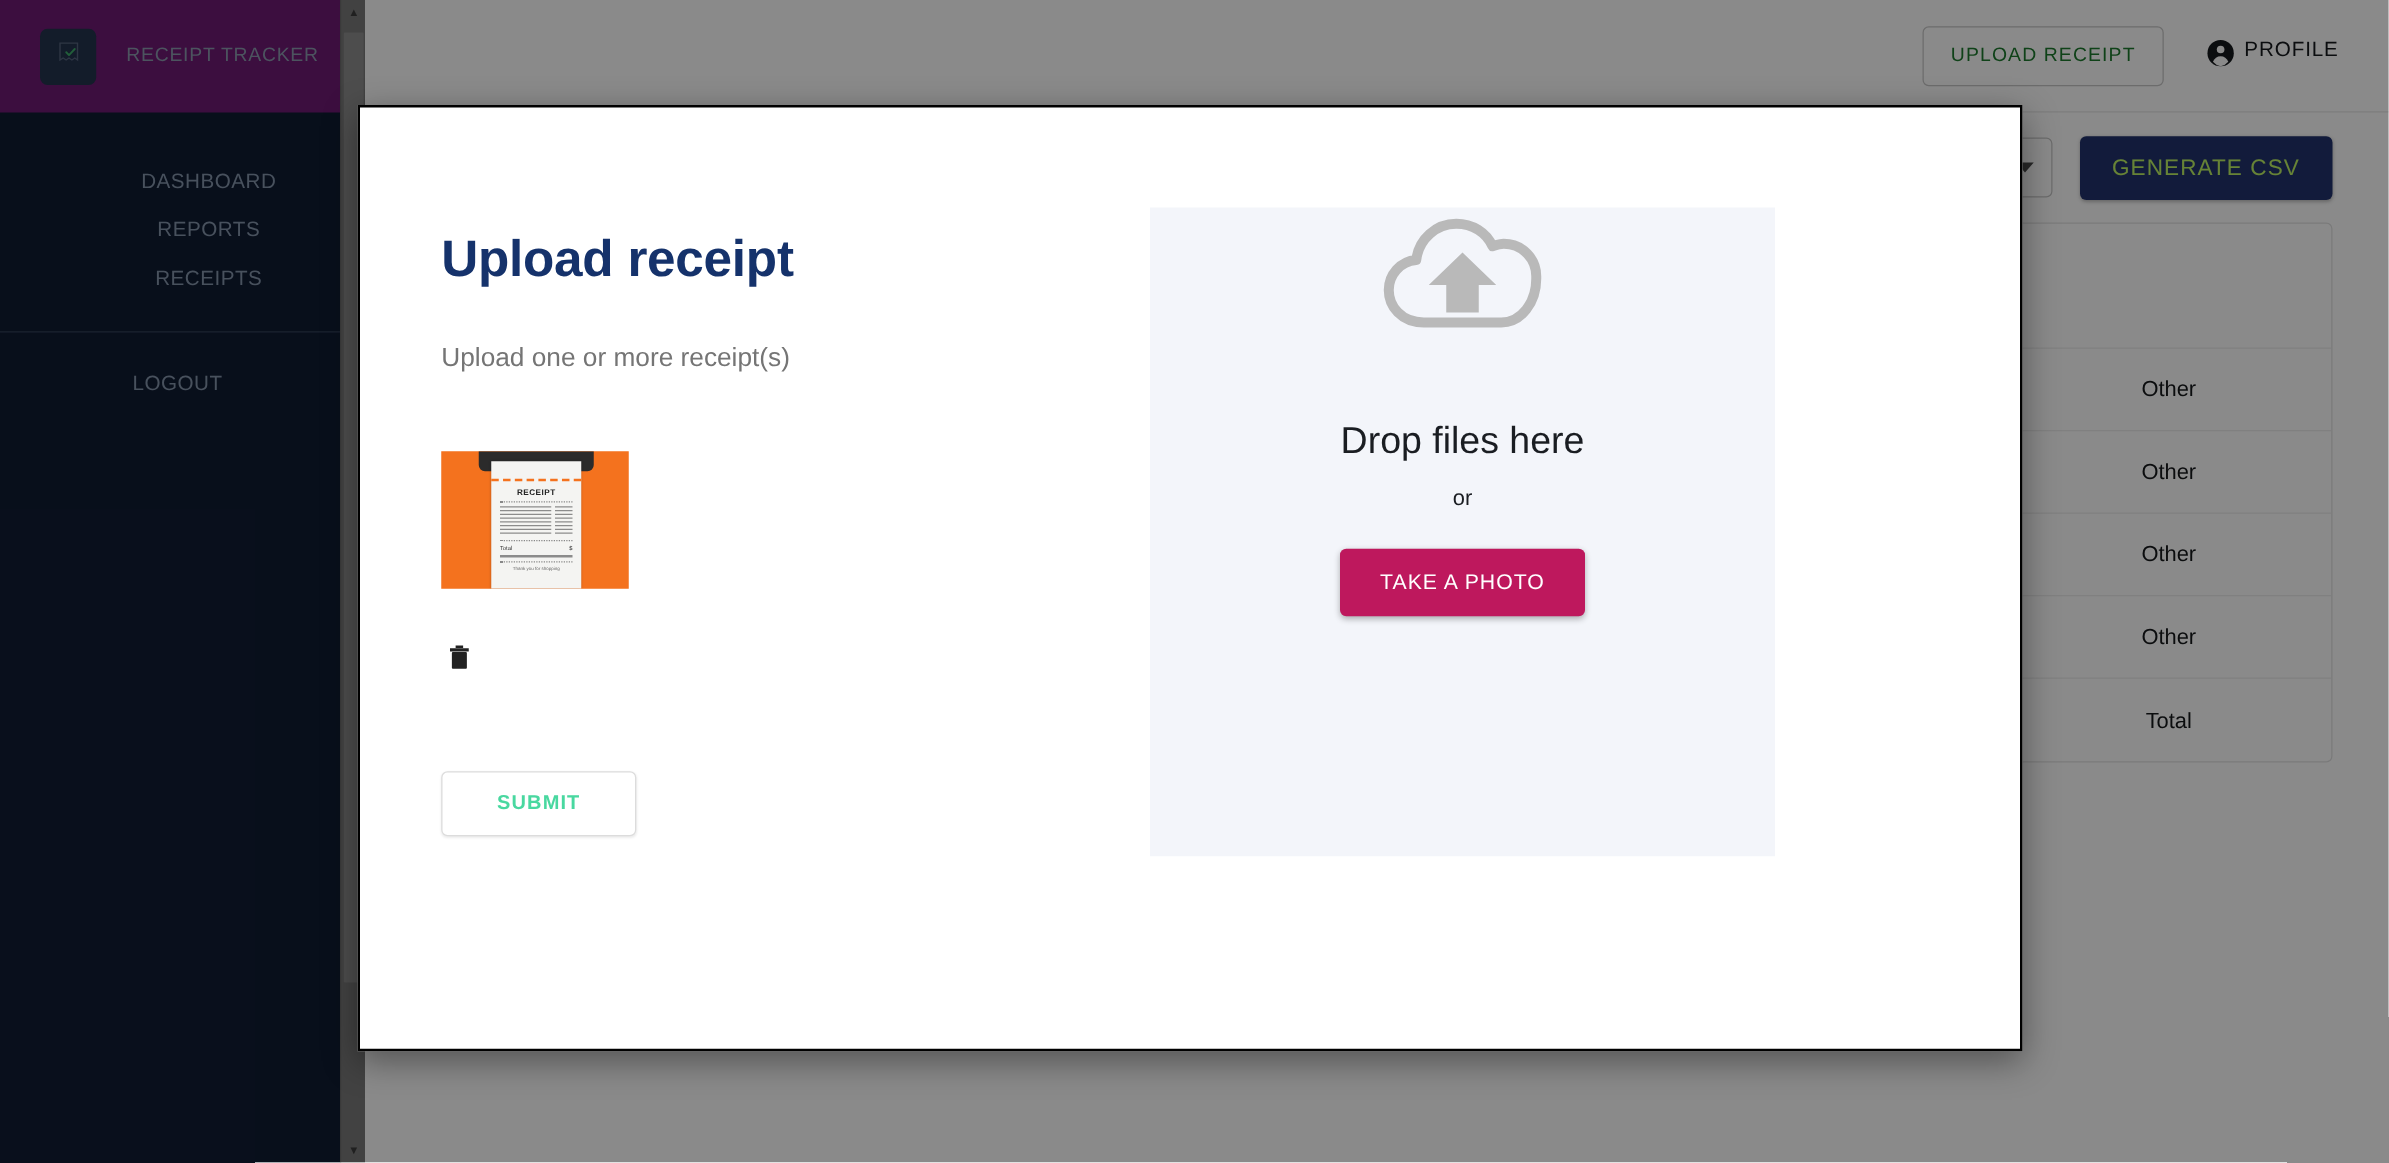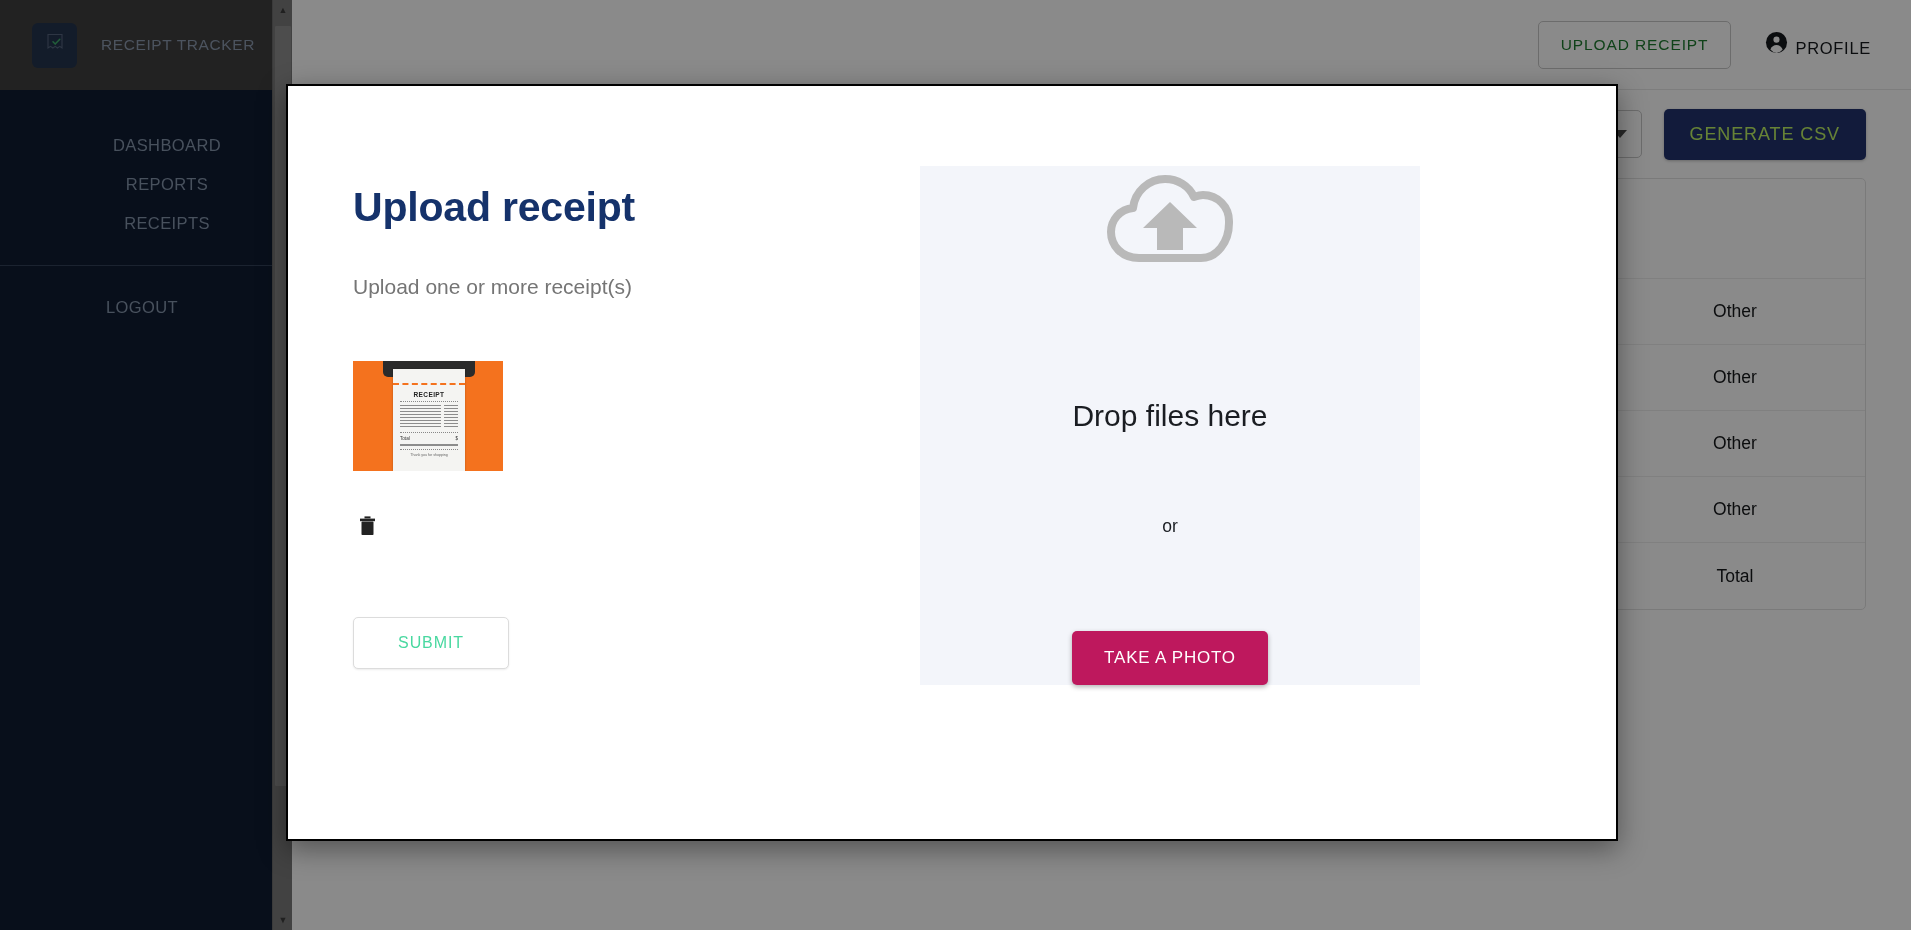--- a/index.html
+++ b/index.html
@@ -14,21 +14,21 @@
 
   
   .sidebar {
     position: absolute; left: 0; top: 0;
     width: 272px; height: 930px;
     background: #101c33;
     z-index: 5;
   }
   .sidebar-header {
     height: 90px;
-    background: #404040;
+    background: #701a75;
     display: flex; align-items: center;
     padding-left: 32px;
     text-align: center;
   }
   .logo-box {
     width: 45px; height: 45px;
     background: #24344f;
     border-radius: 6px;
     display: flex; align-items: center; justify-content: center;
     flex: 0 0 auto;
@@ -100,21 +100,21 @@
     border-radius: 5px;
     color: #1d7a2e;
     font-size: 15.5px;
     letter-spacing: 0.9px;
     font-weight: 500;
     padding: 14px 22px;
     cursor: pointer;
     font-family: inherit;
   }
   .profile-btn {
-    display: flex; align-items: flex-end; gap: 7px;
+    display: flex; align-items: flex-start; gap: 7px;
     cursor: pointer;
     color: #15181c;
     font-size: 16.5px;
     letter-spacing: 0.7px;
     font-weight: 500;
   }
 
   .toolbar {
     height: 88px;
     display: flex; align-items: center; justify-content: flex-end;
@@ -265,33 +265,33 @@
 
   .btn-submit {
     margin-top: 76px;
     width: 156px; height: 52px;
     border: 1px solid #dcdcdc;
     border-radius: 5px;
     background: #fff;
     color: #49d8a0;
     font-size: 16px;
     letter-spacing: 0.9px;
-    font-weight: 400;
+    font-weight: 700;
     cursor: pointer;
     font-family: inherit;
     box-shadow: 0 1px 2px rgba(0,0,0,.08);
   }
 
   .modal-right {
     position: absolute;
     left: 632px; top: 80px;
     width: 500px; height: 519px;
     background: #f3f5fa;
     display: flex; flex-direction: column;
-    align-items: center; justify-content: space-between;
+    align-items: center; justify-content: flex-start;
   }
   .cloud-icon { margin-bottom: 60px; }
   .drop-text {
     font-size: 30px;
     color: #1a1d22;
     font-weight: 400;
   }
   .or-text {
     margin-top: 18px;
     font-size: 17.5px;

